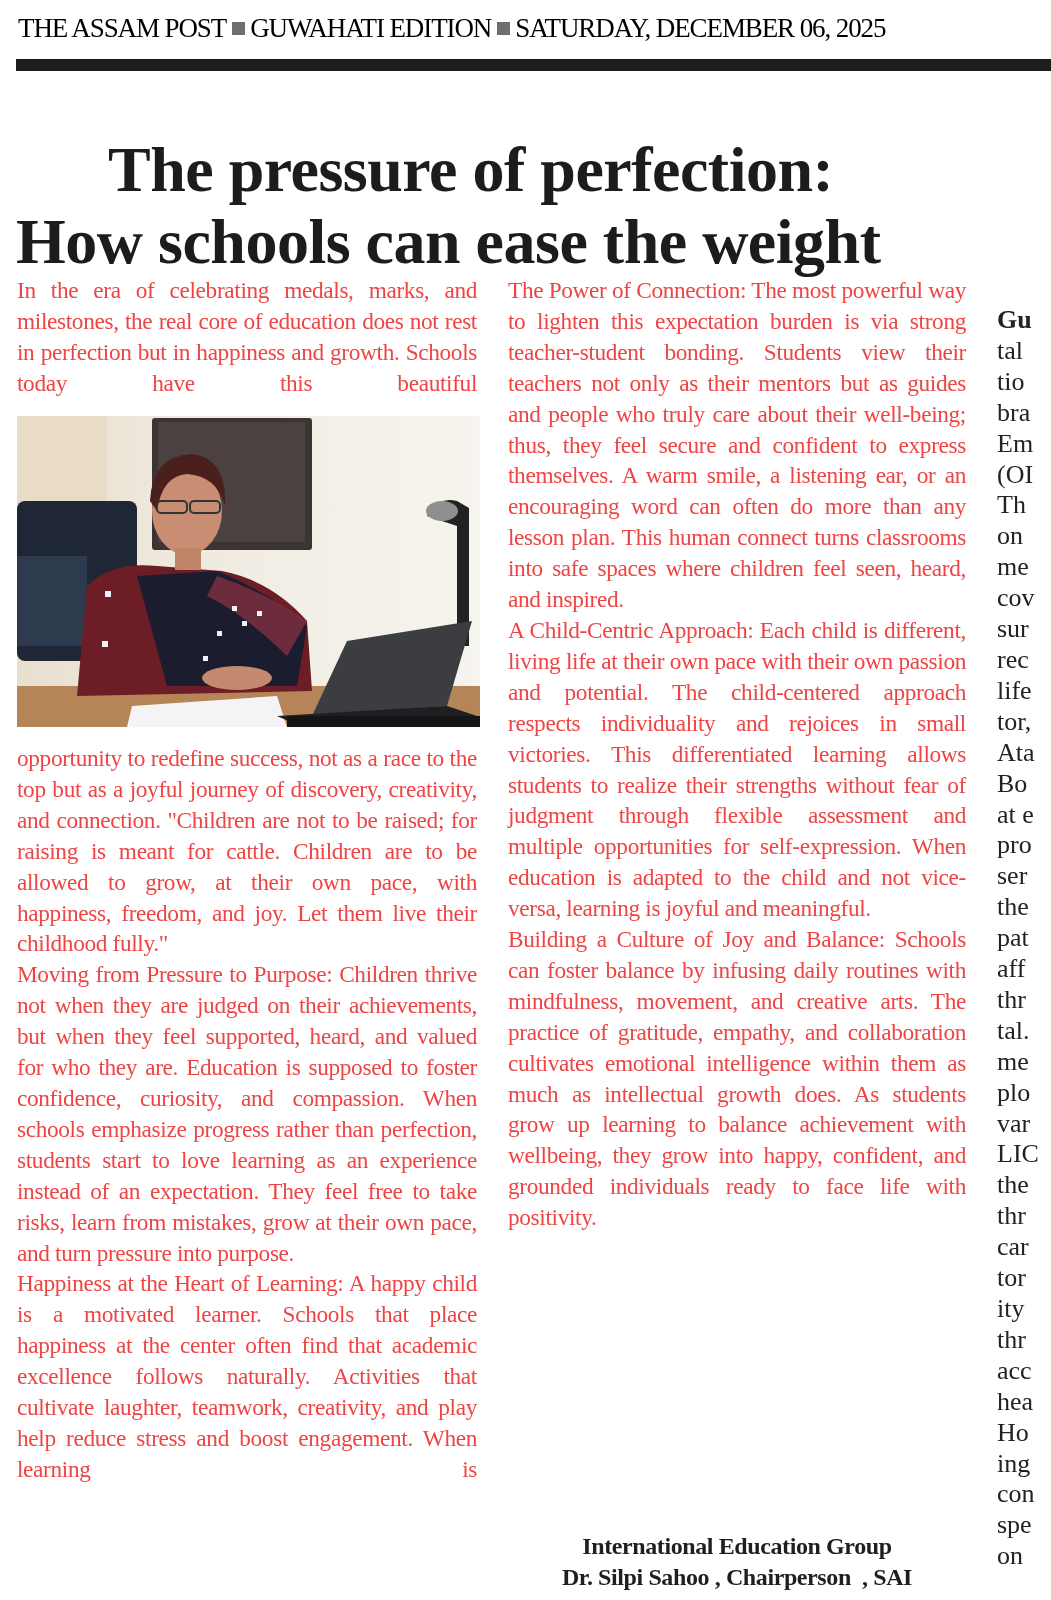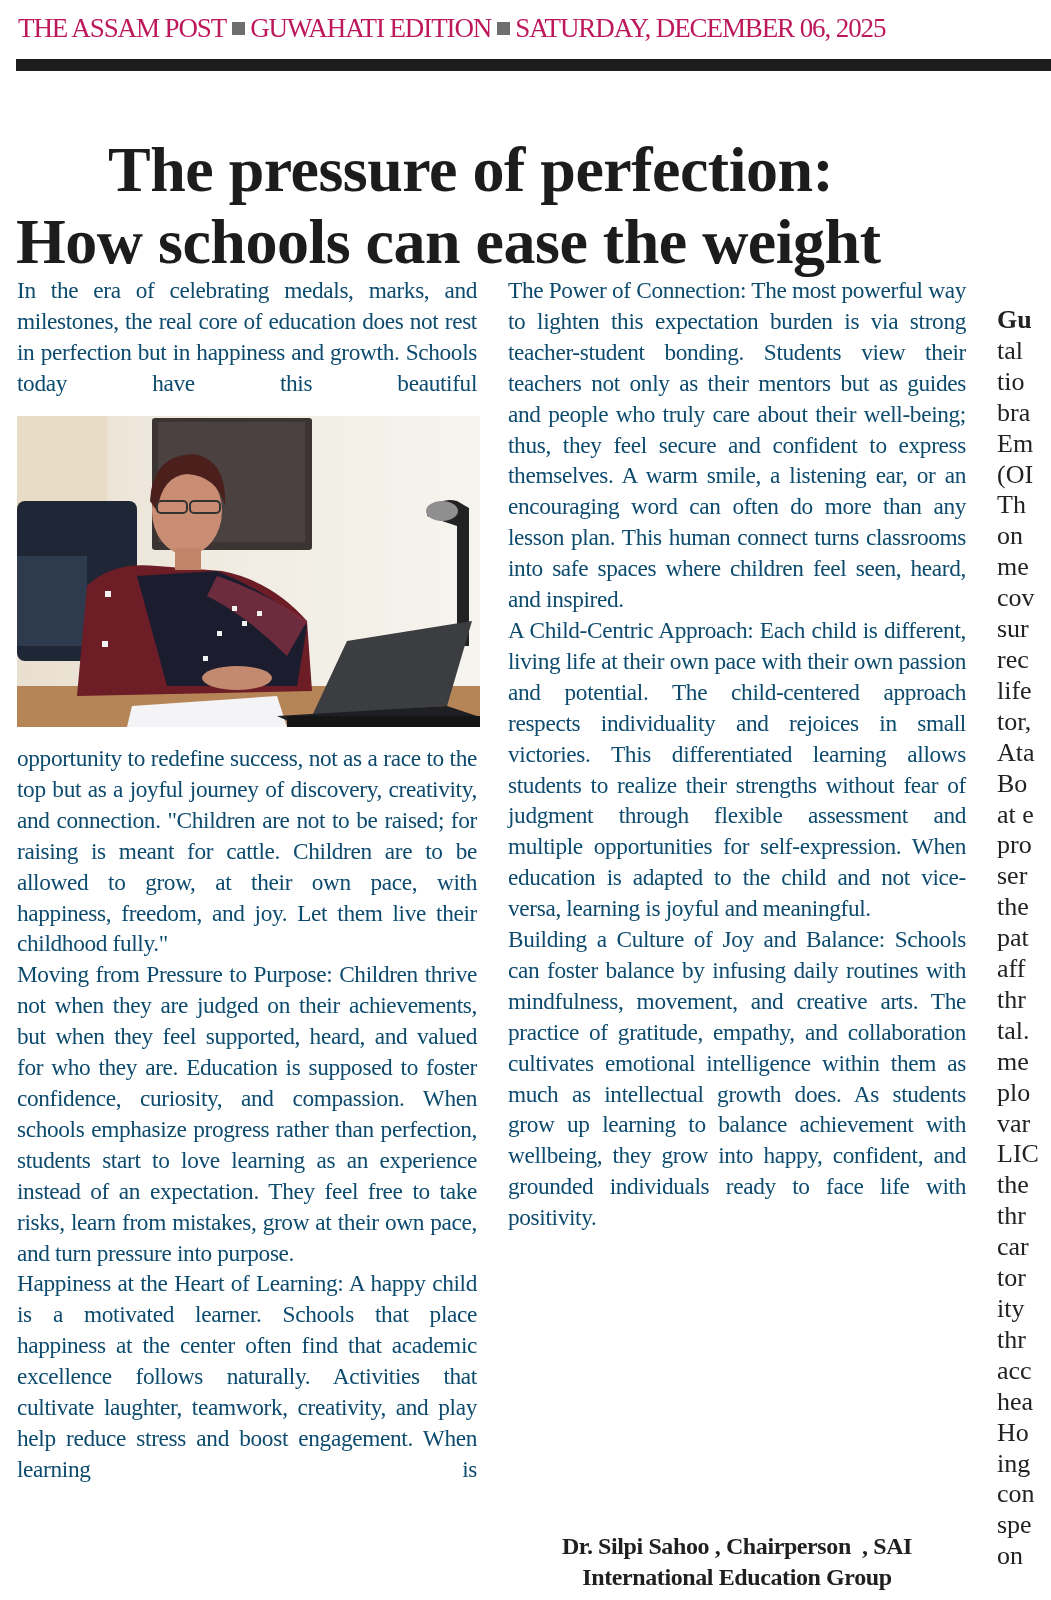--- a/index.html
+++ b/index.html
@@ -3,39 +3,39 @@
 <meta charset="utf-8">
 <style>
   html, body { margin: 0; padding: 0; background: #ffffff; }
   body {
     width: 1051px; height: 1600px; overflow: hidden; position: relative;
     font-family: "Liberation Serif", "DejaVu Serif", serif; color: #1e1e1e;
   }
   .masthead {
     position: absolute; left: 18px; top: 8px; width: 1030px; height: 40px;
     font-size: 27px; letter-spacing: -1.1px; line-height: 40px; white-space: nowrap;
-    color: #be185d;
+    color: #000000;
   }
   .masthead .sep {
     display: inline-block; width: 13px; height: 13px; background: #6e6e6e;
     margin: 0 5px 0 6px; vertical-align: 2px;
   }
   .rule {
     position: absolute; left: 16px; top: 59px; width: 1035px; height: 12px; background: #1d1d1d;
   }
   .headline {
     position: absolute; left: 0; top: 118px; width: 1051px;
     font-family: "Liberation Serif", serif; font-weight: bold;
     font-size: 64px; line-height: 72px; color: #1c1c1c; letter-spacing: -0.5px;
   }
   .headline .l1 { display: block; padding-left: 92px; transform: scaleX(1.0); transform-origin: left; }
   .headline .l2 { display: block; }
   .col {
     position: absolute; font-size: 23.3px; line-height: 30.9px; text-align: justify;
-    letter-spacing: -0.35px; color: #0c4a6e;
+    letter-spacing: -0.35px; color: #ef4444;
   }
   .col p { margin: 0; }
   .col-left-top { left: 17px; top: 275px; width: 460px; }
   .col-left-bot { left: 17px; top: 743px; width: 460px; }
   .col-mid { left: 508px; top: 275px; width: 458px; }
   .photo {
     position: absolute; left: 17px; top: 416px; width: 463px; height: 311px; overflow: hidden;
     background: #efeae0;
   }
   .byline {
@@ -123,22 +123,22 @@
   <p class="last-line">Happiness at the Heart of Learning: A happy child is a motivated learner. Schools that place happiness at the center often find that academic excellence follows naturally. Activities that cultivate laughter, teamwork, creativity, and play help reduce stress and boost engagement. When learning is</p>
 </div>
 
 <div class="col col-mid">
   <p>The Power of Connection: The most powerful way to lighten this expectation burden is via strong teacher-student bonding. Students view their teachers not only as their mentors but as guides and people who truly care about their well-being; thus, they feel secure and confident to express themselves. A warm smile, a listening ear, or an encouraging word can often do more than any lesson plan. This human connect turns classrooms into safe spaces where children feel seen, heard, and inspired.</p>
   <p>A Child-Centric Approach: Each child is different, living life at their own pace with their own passion and potential. The child-centered approach respects individuality and rejoices in small victories. This differentiated learning allows students to realize their strengths without fear of judgment through flexible assessment and multiple opportunities for self-expression. When education is adapted to the child and not vice-versa, learning is joyful and meaningful.</p>
   <p>Building a Culture of Joy and Balance: Schools can foster balance by infusing daily routines with mindfulness, movement, and creative arts. The practice of gratitude, empathy, and collaboration cultivates emotional intelligence within them as much as intellectual growth does. As students grow up learning to balance achievement with wellbeing, they grow into happy, confident, and grounded individuals ready to face life with positivity.</p>
 </div>
 
 <div class="byline">
+  <div>International Education Group</div>
   <div style="white-space:pre;">Dr. Silpi Sahoo , Chairperson  , SAI</div>
-  <div>International Education Group</div>
 </div>
 
 <div class="clip-right">
   <div id="adjacent" style="position:absolute; left:0; top:305px; font-size:26px; line-height:30.9px; color:#222; white-space:nowrap;">
       <div style="font-weight: bold;">Gu</div>
       <div>tal</div>
       <div>tio</div>
       <div>bra</div>
       <div>Em</div>
       <div>(OI</div>

